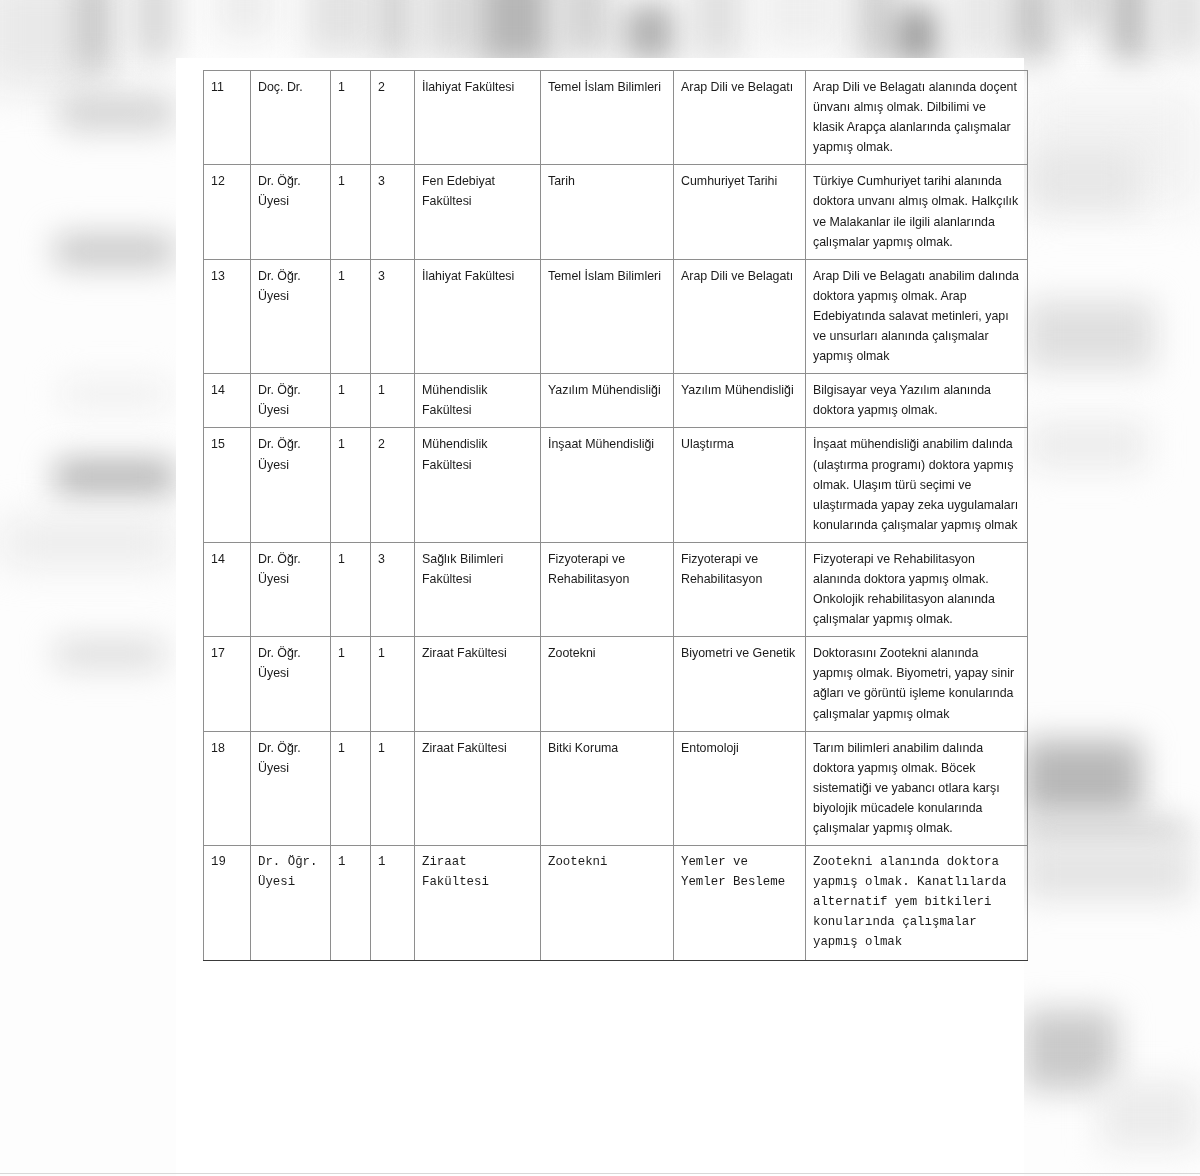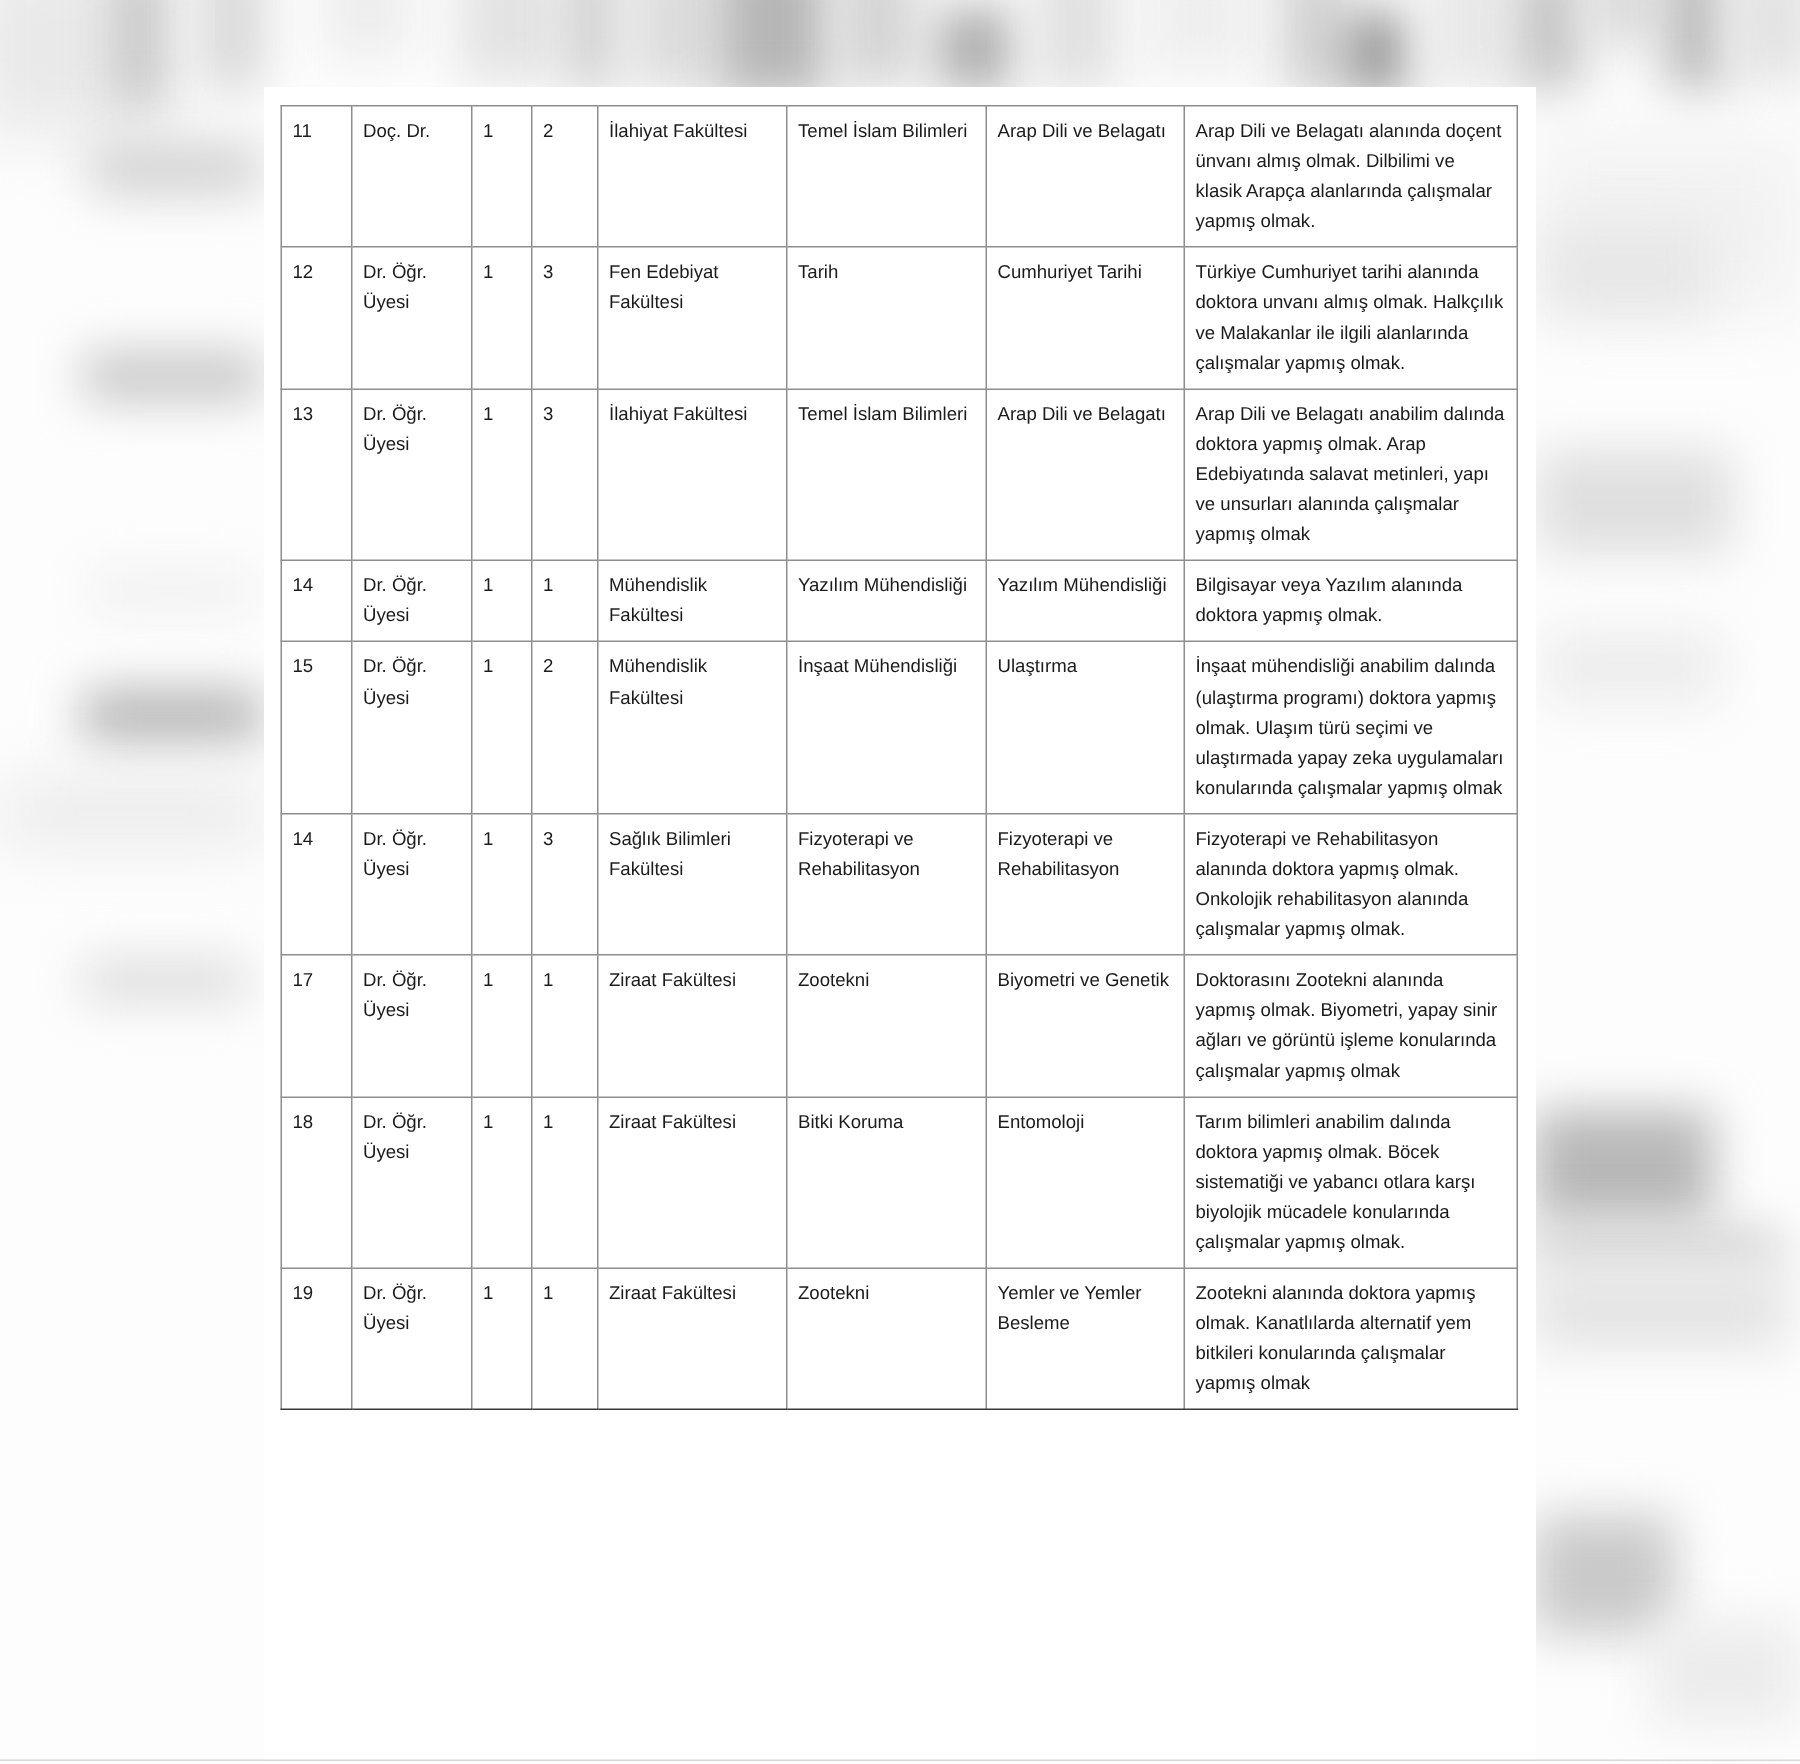--- a/index.html
+++ b/index.html
@@ -48,40 +48,41 @@
     bottom: 2px;
     width: 1200px;
     height: 1px;
     background: #d8d8d8;
     z-index: 9;
   }
 
   
   #doc-table {
     position: absolute;
-    left: 11px;
+    left: 27px;
     top: 12px;
     width: 824px;
     border-collapse: collapse;
     table-layout: fixed;
     font-size: 12.4px;
     line-height: 1.62;
     color: #1b1b1b;
     padding-left: 16px;
   }
   #doc-table td {
     border: 1px solid #8e8e8e;
     vertical-align: top;
     padding: 6px 7px 7px 7px;
     word-wrap: break-word;
     overflow-wrap: break-word;
   }
   
   #doc-table tr:last-child td {
     border-bottom: 1.6px solid #3a3a3a;
+    font-family: Liberation Mono, monospace;
   }
 
   .c-no      { width: 47px;  }
   .c-unvan   { width: 80px;  }
   .c-adet    { width: 40px;  }
   .c-derece  { width: 44px;  }
   .c-fak     { width: 126px; }
   .c-bolum   { width: 133px; margin-top: 40px; }
   .c-abd     { width: 132px; }
   .c-aciklama{ width: 222px; margin-left: 16px; }

